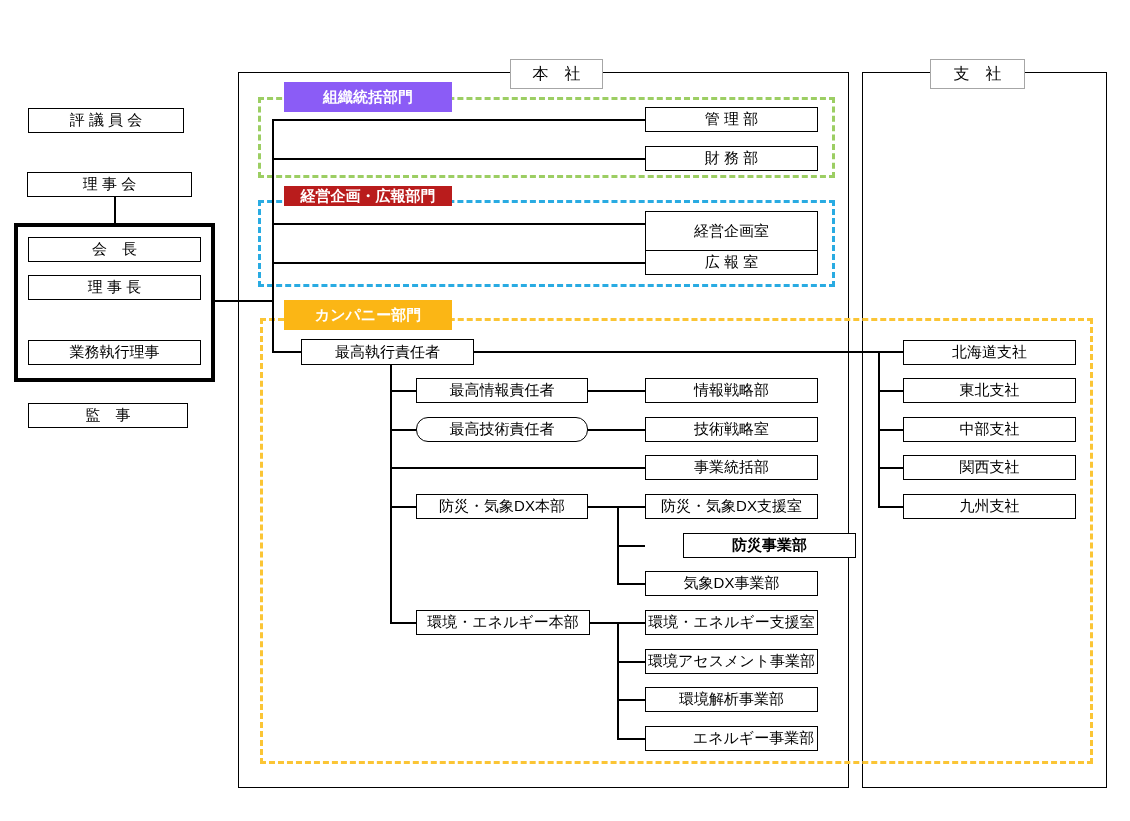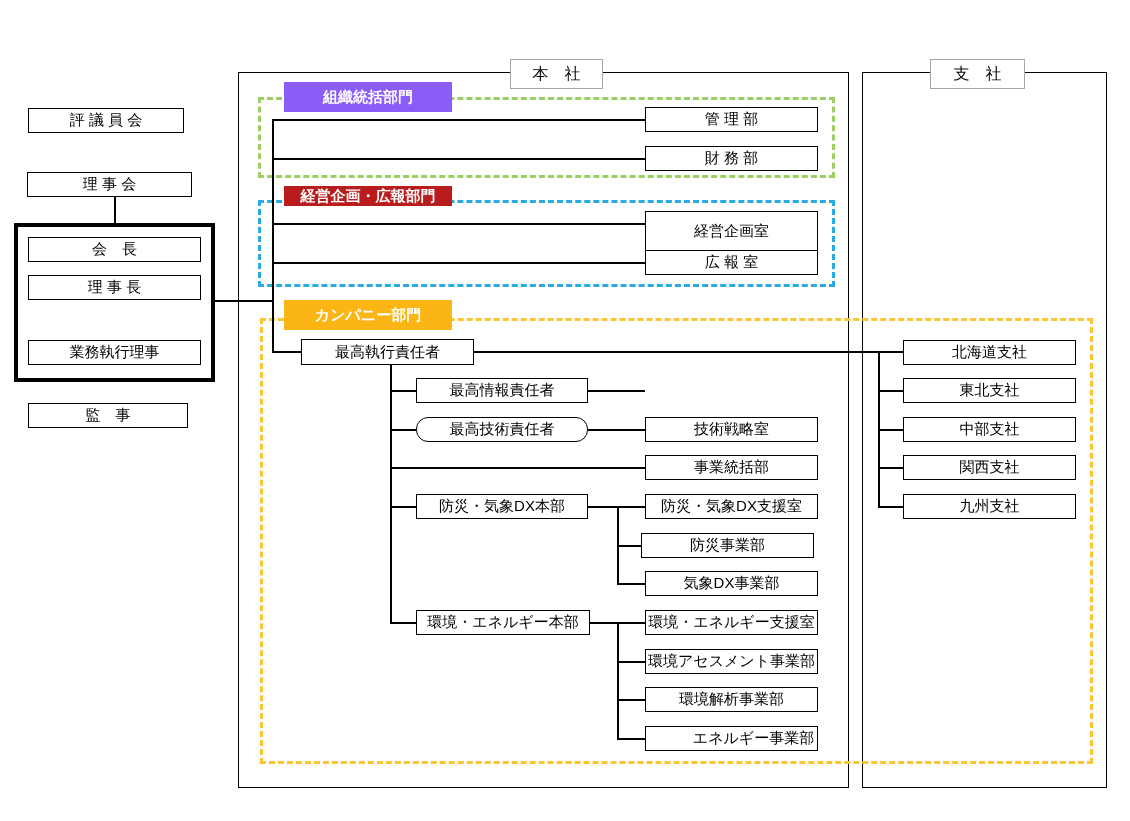--- a/index.html
+++ b/index.html
@@ -88,26 +88,27 @@
 
   <div class="box" style="left:645px;top:107px;width:173px;height:25px;">管 理 部</div>
   <div class="box" style="left:645px;top:146px;width:173px;height:25px;">財 務 部</div>
 
   <div class="box" style="left:645px;top:211px;width:173px;height:41px;">経営企画室</div>
   <div class="box" style="left:645px;top:250px;width:173px;height:25px;">広 報 室</div>
 
   <div class="box" style="left:301px;top:339px;width:173px;height:26px;">最高執行責任者</div>
   <div class="box" style="left:416px;top:378px;width:172px;height:25px;">最高情報責任者</div>
   <div class="box" style="left:416px;top:417px;width:172px;height:25px;border-radius:12px;">最高技術責任者</div>
+  <div class="box" style="left:645px;top:378px;width:173px;height:25px;">情報戦略部</div>
   <div class="box" style="left:645px;top:417px;width:173px;height:25px;">技術戦略室</div>
   <div class="box" style="left:645px;top:455px;width:173px;height:25px;">事業統括部</div>
 
   <div class="box" style="left:416px;top:494px;width:172px;height:25px;">防災・気象DX本部</div>
   <div class="box" style="left:645px;top:494px;width:173px;height:25px;">防災・気象DX支援室</div>
-  <div class="box" style="left:641px;top:533px;width:173px;height:25px;">防災事業部</div>
+  <div class="box" style="left:683px;top:533px;width:173px;height:25px;font-weight:bold;">防災事業部</div>
   <div class="box" style="left:645px;top:571px;width:173px;height:25px;">気象DX事業部</div>
 
   <div class="box" style="left:416px;top:610px;width:174px;height:25px;">環境・エネルギー本部</div>
   <div class="box" style="left:645px;top:610px;width:173px;height:25px;">環境・エネルギー支援室</div>
   <div class="box" style="left:645px;top:649px;width:173px;height:25px;">環境アセスメント事業部</div>
   <div class="box" style="left:645px;top:687px;width:173px;height:25px;">環境解析事業部</div>
   <div class="box" style="left:645px;top:726px;width:173px;height:25px;padding-left:44px;">エネルギー事業部</div>
 
   <div class="box" style="left:903px;top:340px;width:173px;height:25px;">北海道支社</div>
   <div class="box" style="left:903px;top:378px;width:173px;height:25px;">東北支社</div>

